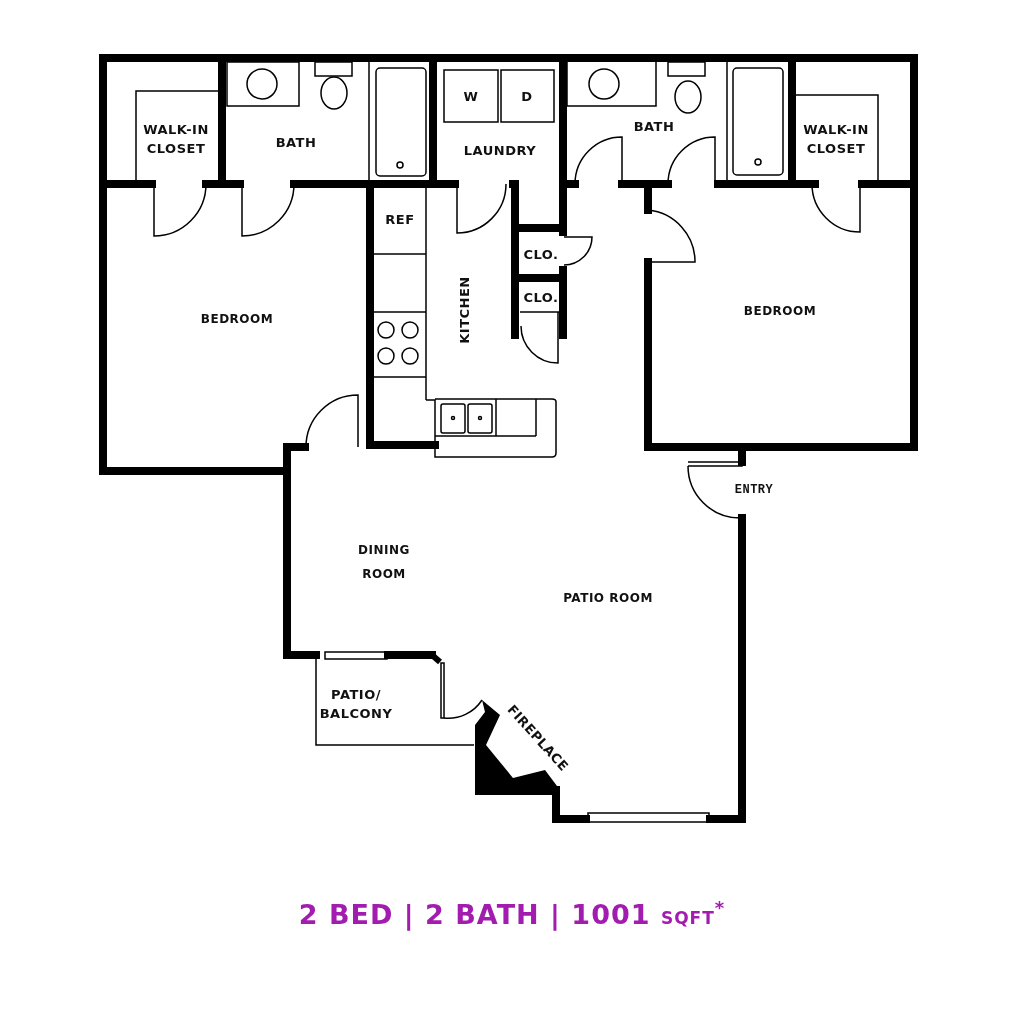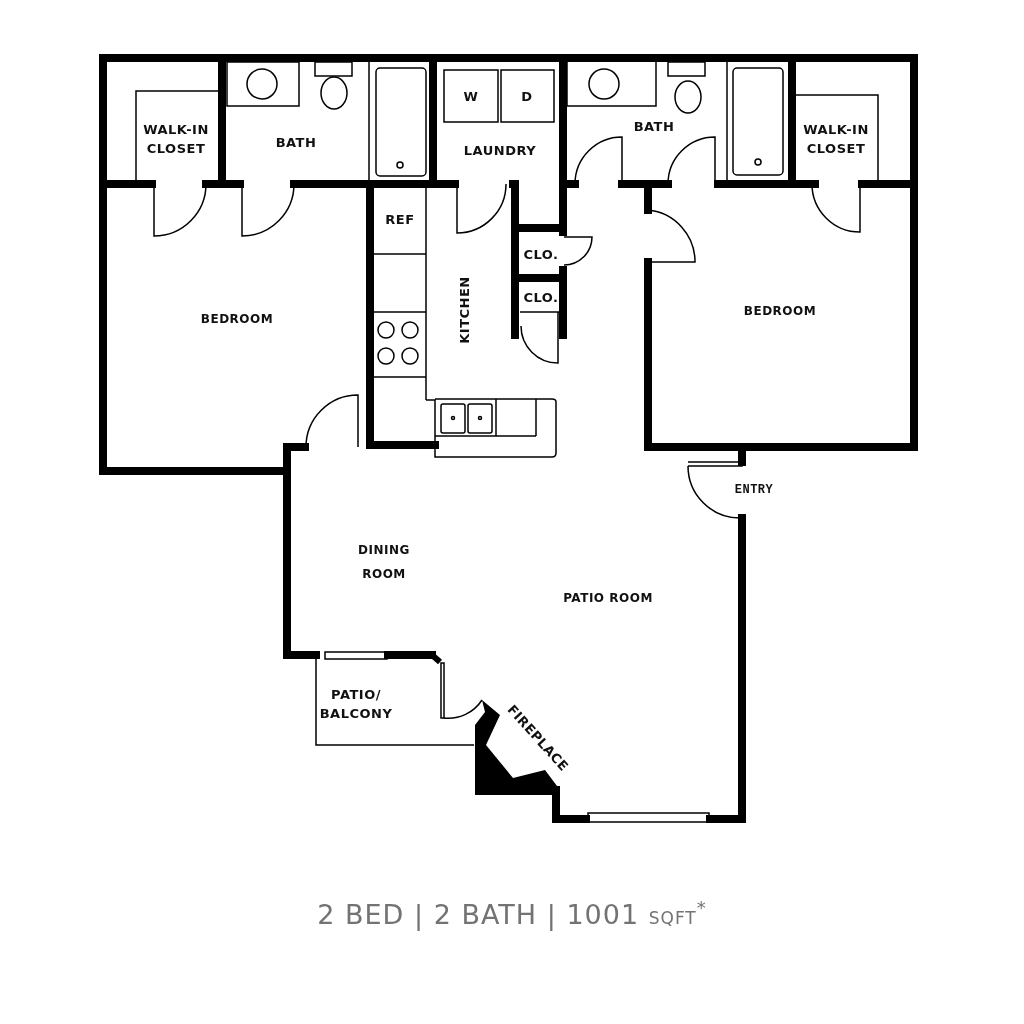--- a/index.html
+++ b/index.html
@@ -1,21 +1,21 @@
 <!DOCTYPE html>
 <html><head>
 <meta charset="utf-8">
 <style>
   html,body{margin:0;padding:0;background:#ffffff;}
   body{width:1024px;height:1024px;position:relative;overflow:hidden;font-family:"DejaVu Sans","Liberation Sans",sans-serif;}
   svg{position:absolute;left:0;top:0;}
   .lbl{position:absolute;color:#111;font-weight:bold;text-align:center;line-height:19px;letter-spacing:0.5px;white-space:nowrap;transform:translate(-50%,-50%);}
   .sm{font-size:13px;}
   .md{font-size:12px;}
-  .caption{position:absolute;left:0;width:1024px;top:897px;text-align:center;font-size:27px;color:#737373;letter-spacing:1px;font-weight:normal;}
+  .caption{position:absolute;left:0;width:1024px;top:897px;text-align:center;font-size:27px;color:#a21caf;letter-spacing:1px;font-weight:bold;}
   .caption .unit{font-size:17px;}
   .caption .ast{font-size:18px;vertical-align:super;}
 </style>
 </head>
 <body>
 
 <svg width="1024" height="1024" viewBox="0 0 1024 1024" fill="none" stroke="#000">
 
   <g stroke-width="8" stroke-linecap="square">
 

